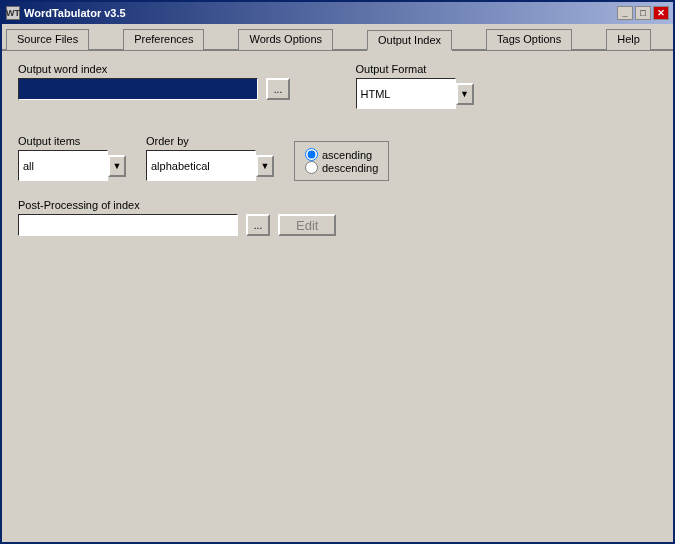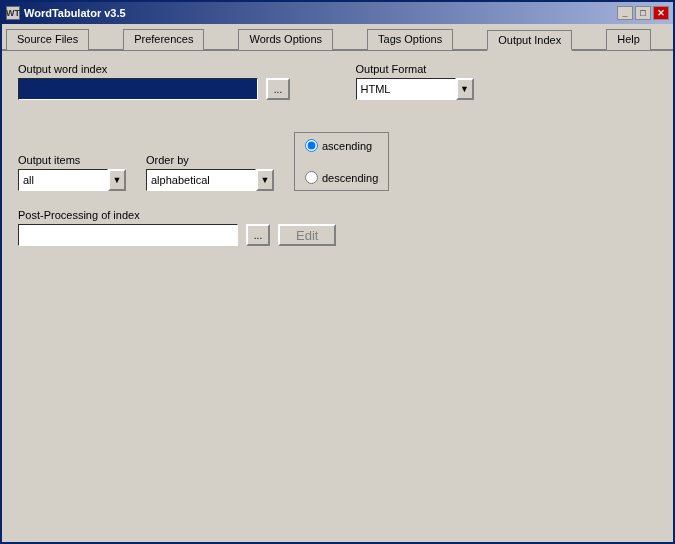--- a/index.html
+++ b/index.html
@@ -151,21 +151,21 @@
       align-items: center;
       justify-content: center;
       flex-shrink: 0;
     }
 
     
     .select-input {
       background: white;
       border: 1px inset #808080;
       border-color: #808080 #fff #fff #808080;
-      height: 22px;
+      height: 31px;
       padding: 2px 4px;
       font-size: 11px;
       width: 100%;
       appearance: none;
       -webkit-appearance: none;
       cursor: pointer;
     }
     .dropdown-arrow-btn {
       width: 18px;
       height: 22px;
@@ -179,21 +179,21 @@
       justify-content: center;
       flex-shrink: 0;
     }
 
     
     .radio-group {
       border: 1px solid #808080;
       padding: 6px 10px;
       display: inline-flex;
       flex-direction: column;
-      gap: 19px;
+      gap: 0;
       background: #d4d0c8;
     }
     .radio-item {
       display: flex;
       align-items: center;
       gap: 4px;
     }
     .radio-item input[type="radio"] {
       margin: 0;
       cursor: pointer;
@@ -243,25 +243,25 @@
   <div class="tabbar">
     <div class="tab">
       <span>Source Files</span>
     </div>
     <div class="tab">
       <span>Preferences</span>
     </div>
     <div class="tab">
       <span>Words Options</span>
     </div>
-    <div class="tab">
-      <span>Tags Options</span>
-    </div>
     <div class="tab active">
       <span>Output Index</span>
+    </div>
+    <div class="tab">
+      <span>Tags Options</span>
     </div>
     <div class="tab">
       <span>Help</span>
     </div>
   </div>
 
   <div class="content">
 
     <div class="two-col" style="margin-bottom: 14px;">
       <div class="col">

